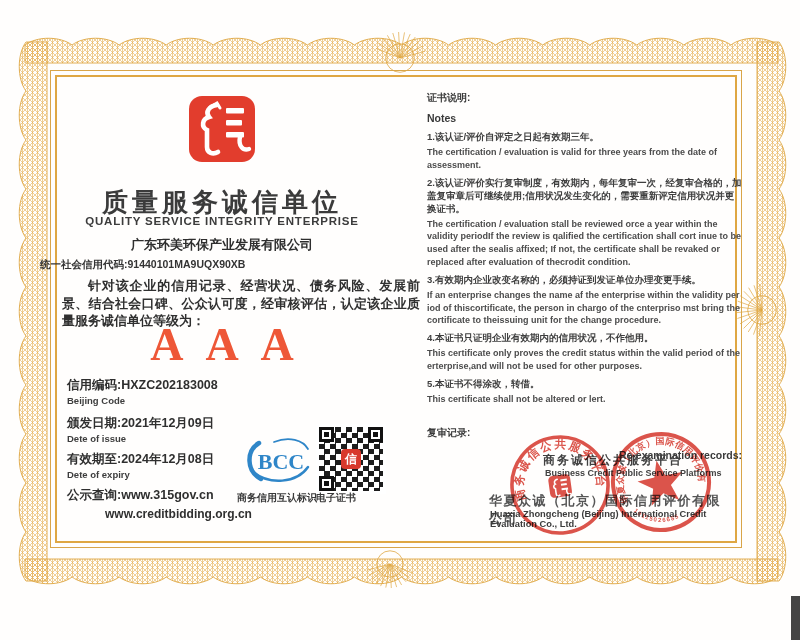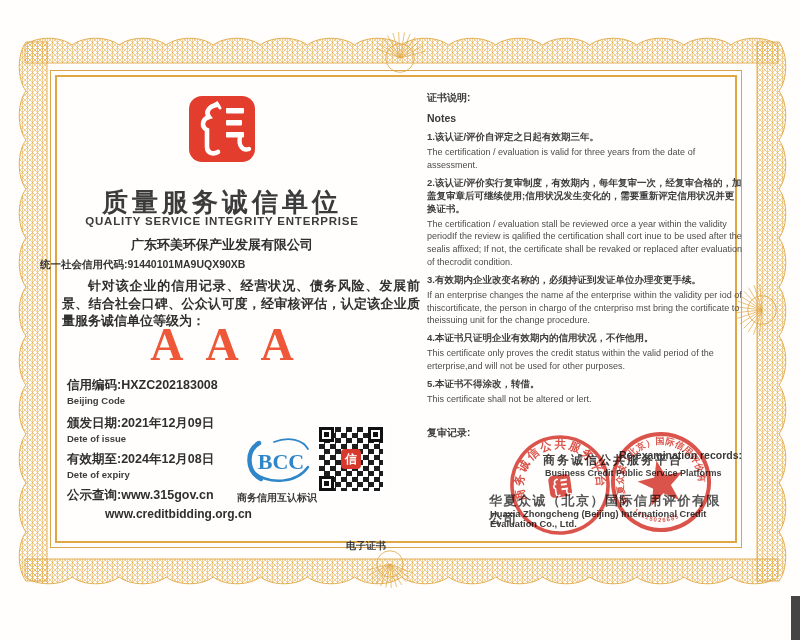--- a/index.html
+++ b/index.html
@@ -33,27 +33,27 @@
   .url2     { left:105px; top:507px; font-size:12px; font-weight:600; color:#2f2f2f; }
   .bcc-svg  { left:244px; top:436px; width:66px; height:52px; }
   .bcc-label{ left:230px; top:491px; width:94px; text-align:center; font-size:10px; font-weight:bold; color:#3a3a3a; }
   .qr       { left:319px; top:427px; width:64px; height:64px; background:
               repeating-conic-gradient(#1d1d1d 0 25%, #ffffff 0 50%) 0 0 / 11px 11px; outline:3px solid #fff; }
   .qr .finder { position:absolute; width:15px; height:15px; border:3px solid #111; background:#fff; }
   .qr .finder::after { content:""; position:absolute; left:2px; top:2px; width:5px; height:5px; background:#111; }
   .qr .f-tl{left:0;top:0} .qr .f-tr{right:0;top:0} .qr .f-bl{left:0;bottom:0}
   .qr-center { position:absolute; left:22px; top:22px; width:20px; height:20px; background:#D8392C;
                border-radius:4px; color:#fff; font-size:12px; line-height:20px; text-align:center; font-weight:bold; }
-  .qr-label { left:316px; top:491px; width:70px; text-align:right; font-size:10px; font-weight:bold; color:#3a3a3a;margin-top:48px; }
+  .qr-label { left:316px; top:491px; width:70px; text-align:left; font-size:10px; font-weight:bold; color:#3a3a3a; }
   
   .notes { left:427px; top:91px; width:315px; }
   .notes .h-cn { font-size:10px; font-weight:bold; color:#3a3a3a; margin-bottom:7px; }
   .notes .h-en { font-size:10.5px; font-weight:bold; color:#3a3a3a; margin-bottom:6px; }
   .note-cn { font-size:9.5px; line-height:13px; font-weight:600; color:#3e3e3e; margin:4px 0 3px; }
-  .note-en { font-size:9px; line-height:12.8px; font-weight:400; color:#4c4c4c; margin-bottom:3px; }
+  .note-en { font-size:9px; line-height:12.8px; font-weight:700; color:#4c4c4c; margin-bottom:3px; }
   .reexam { margin-top:20px; }
   .reexam .r-cn { font-size:10px; font-weight:bold; color:#3a3a3a; margin-bottom:9px; }
   .reexam .r-en { display:flex; align-items:flex-end; font-size:10.5px; font-weight:bold; color:#3a3a3a;flex-direction:column; }
   .reexam .r-line { flex:1; border-bottom:1px solid #555; margin-left:2px; height:12px; }
   
   .plat-cn { left:543px; top:452px; width:200px; font-size:12px; font-weight:bold; color:#404040; letter-spacing:2px; }
   .plat-en { left:545px; top:468px; width:200px; font-size:9px; font-weight:bold; color:#424242; }
   .org-cn  { left:489px; top:492px; width:240px; font-size:13px; font-weight:600; color:#565656; letter-spacing:1.5px; }
   .org-en  { left:490px; top:509px; width:240px; font-size:9.3px; font-weight:bold; color:#3b3b3b; }
   

